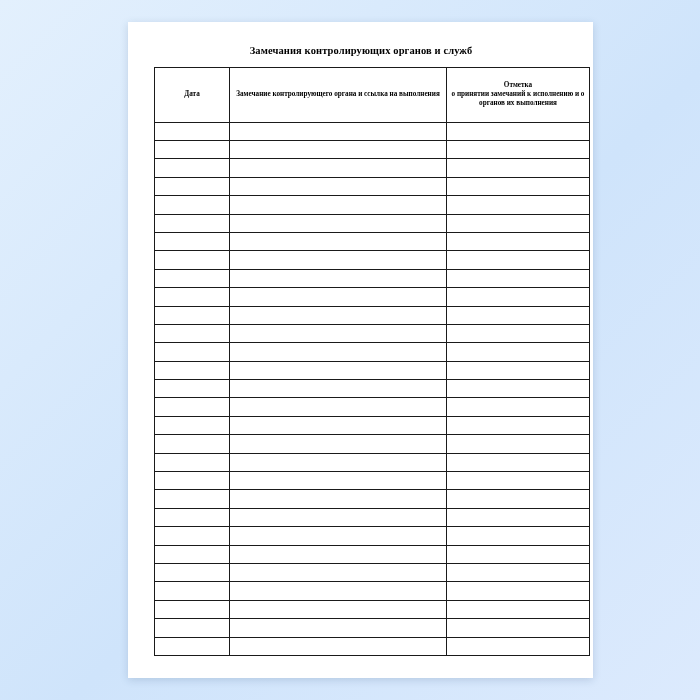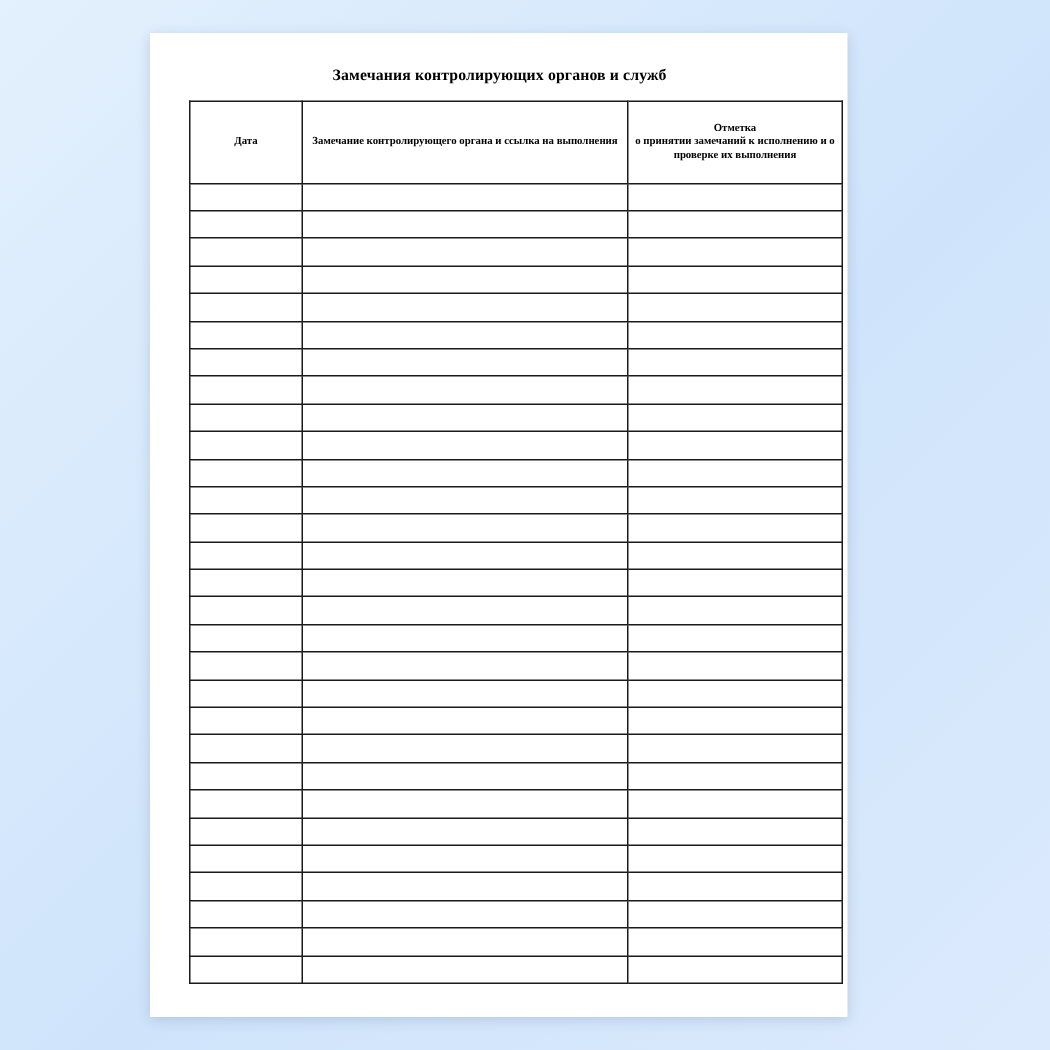--- a/index.html
+++ b/index.html
@@ -14,21 +14,21 @@
     overflow: hidden;
   }
   .scene {
     position: relative;
     width: 700px;
     height: 700px;
     background: linear-gradient(135deg, #e3f0fd 0%, #cfe4fb 55%, #dceafd 100%);
   }
   .page-sheet {
     position: absolute;
-    left: 100px;
+    left: 128px;
     top: 22px;
     width: 465px;
     height: 656px;
     background: #ffffff;
     box-shadow: 0 2px 8px rgba(40, 70, 110, 0.18);
   }
   .doc-inner {
     position: absolute;
     left: 26px;
     top: 18px;
@@ -82,21 +82,21 @@
 
       <div class="doc-title">Замечания контролирующих органов и служб</div>
 
       <table class="reg-table">
         <thead>
           <tr>
             <th class="col-date">Дата</th>
             <th class="col-note">Замечание контролирующего органа и ссылка на выполнения</th>
             <th class="col-mark">
               <span class="hdr-mark-l1">Отметка</span>
-              <span class="hdr-mark-l2">о принятии замечаний к исполнению и о проверке их выполнения</span>
+              <span class="hdr-mark-l2">о принятии замечаний к исполнению и о органов их выполнения</span>
             </th>
           </tr>
         </thead>
         <tbody id="table-body">
             <tr>
               <td class="col-date"></td>
               <td class="col-note"></td>
               <td class="col-mark"></td>
             </tr>
             <tr>

